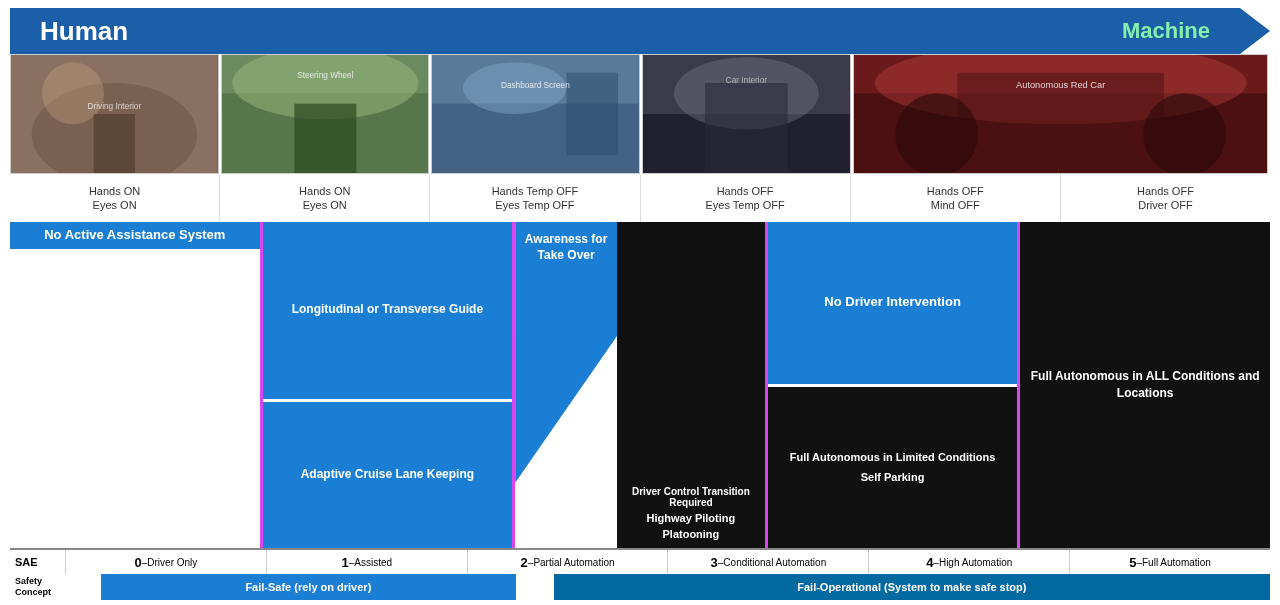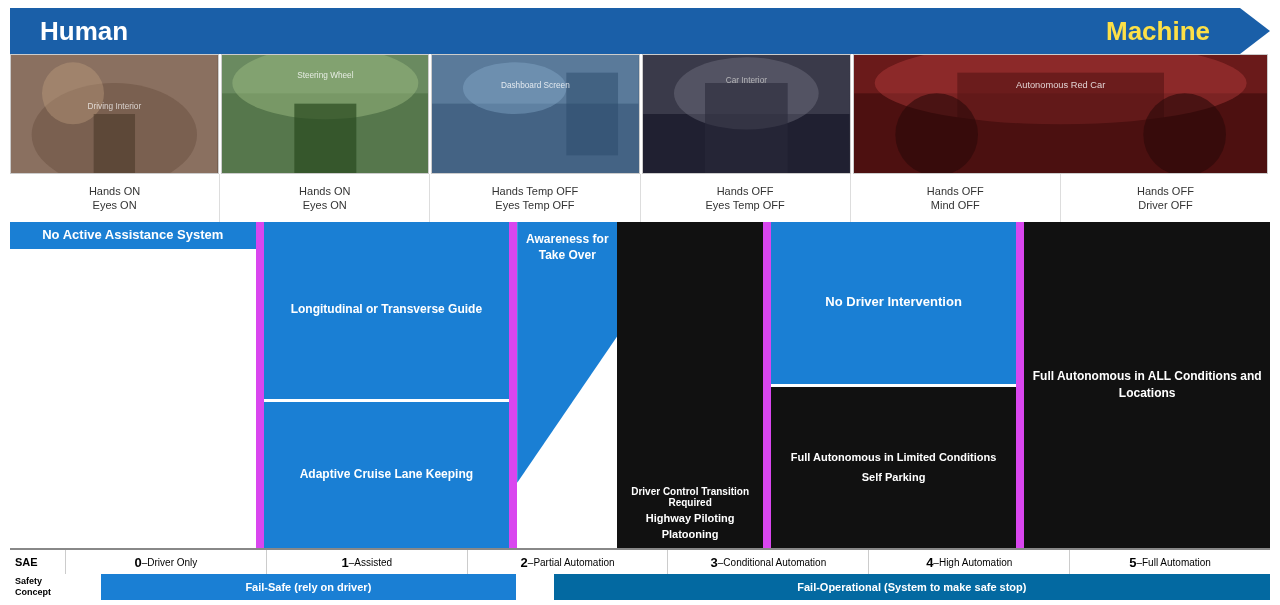--- a/index.html
+++ b/index.html
@@ -31,22 +31,22 @@
       clip-path: polygon(0 0, calc(100% - 30px) 0, 100% 50%, calc(100% - 30px) 100%, 0 100%);
     }
     .arrow-header .human-label {
       color: #fff;
       font-size: 26px;
       font-weight: bold;
       position: absolute;
       left: 30px;
     }
     .arrow-header .machine-label {
-      color: #fde047;
-      font-size: 26px;
+      color: #86efac;
+      font-size: 22px;
       font-weight: bold;
       position: absolute;
       right: 60px;
     }
 
     
     .images-row {
       display: flex;
       margin: 0 10px;
       height: 120px;
@@ -146,21 +146,21 @@
     .img-scene {
       width: 100%;
       height: 100%;
       position: relative;
       overflow: hidden;
     }
 
     .mc {
       display: flex;
       flex-direction: column;
-      border-right: 8px solid #d946ef;
+      border-right: 3px solid #d946ef;
     }
     .mc:last-child { border-right: none; }
     .mc-0 { flex: 1.05; }
     .mc-1 { flex: 1.05; }
     .mc-2 { flex: 1.05; }
     .mc-3 { flex: 1.05; }
     .mc-4 { flex: 1.05; }
     .mc-5 { flex: 1.05; }
   </style>
 </head>

